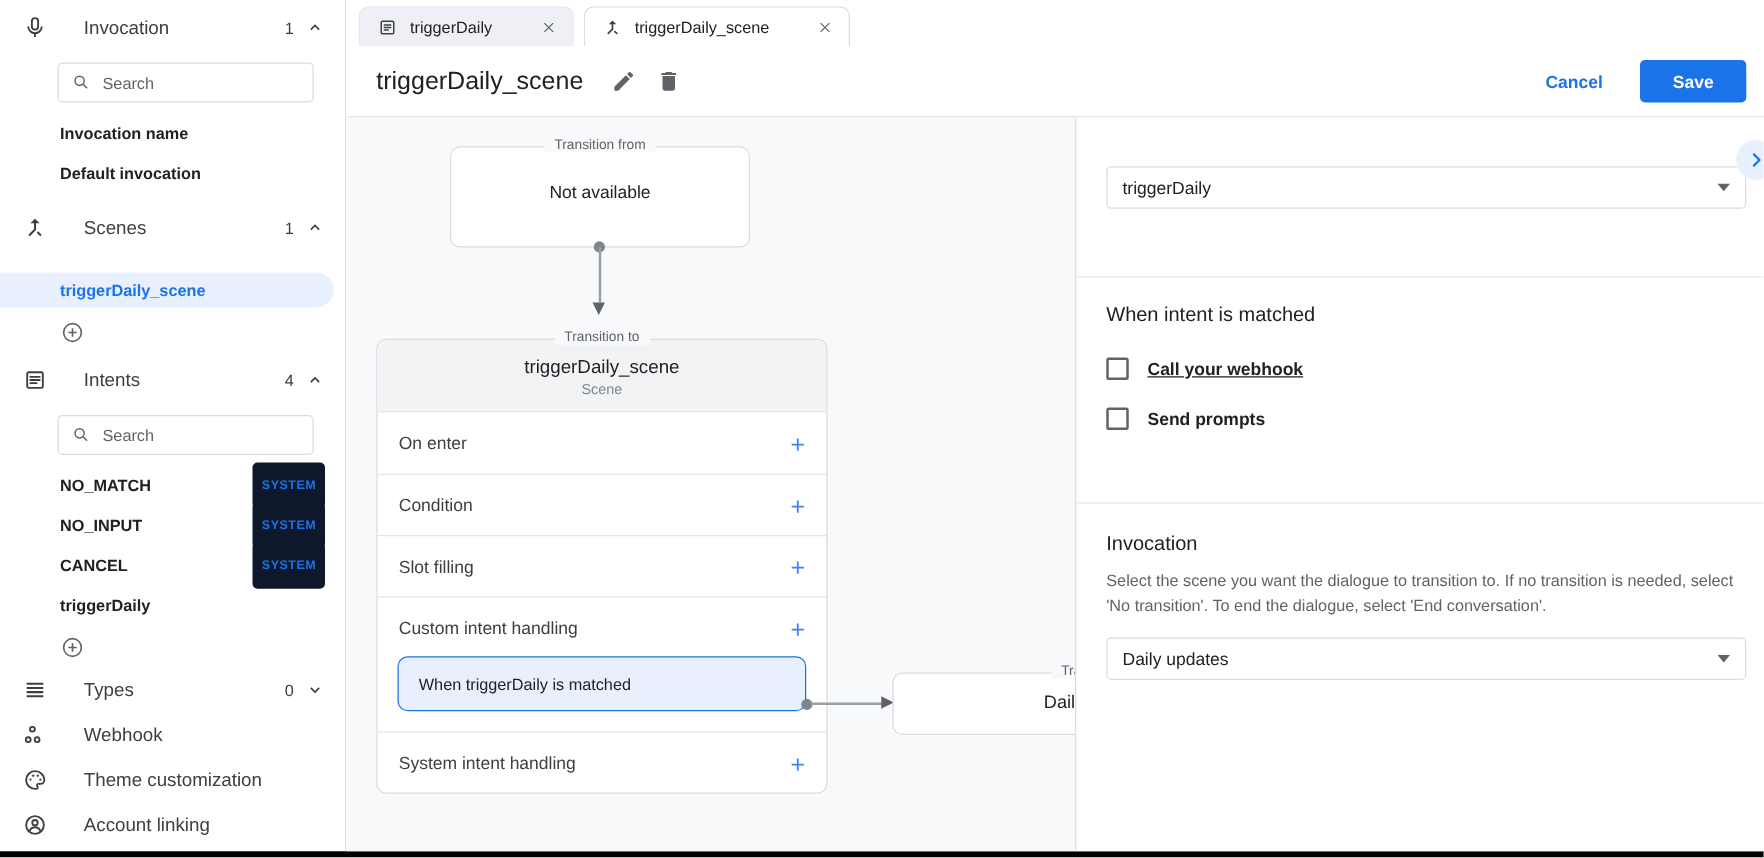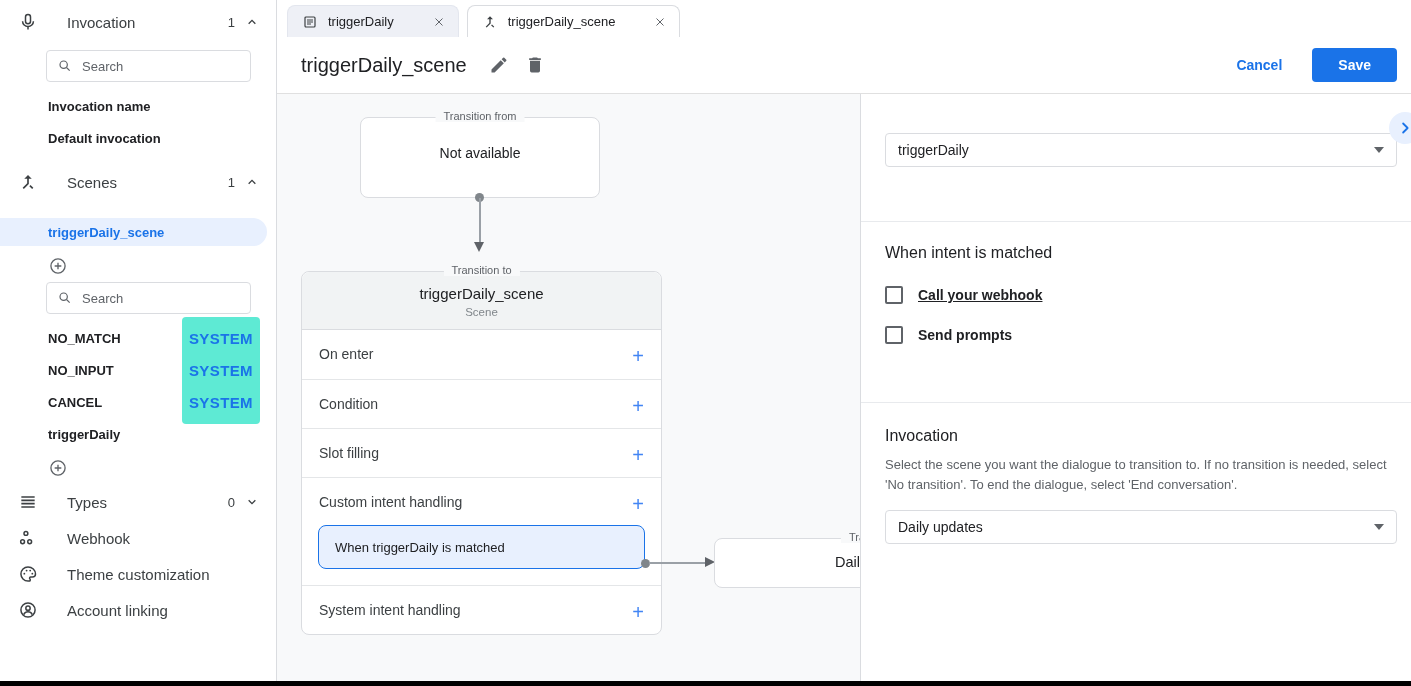--- a/index.html
+++ b/index.html
@@ -16,21 +16,21 @@
   .side-header .sh-label { margin-left:29px; flex:1; font-size:15px; color:#3c4043; }
   .side-header .sh-count { font-size:13px; color:#3c4043; margin-right:9px; }
   .side-header svg.chev { width:16px; height:16px; }
   .search-box { margin:6px 10px 0 46px; width:205px; height:32px; border:1px solid #dadce0; border-radius:4px; display:flex; align-items:center; padding:0 10px; background:#fff; }
   .search-box svg { width:16px; height:16px; flex:0 0 16px; }
   .search-box input { border:0; outline:0; margin-left:9px; width:140px; font-size:13px; color:#15803d; font-family:inherit; background:transparent; }
   .search-box input::placeholder { color:#5f6368; }
   .side-item { height:28px; display:flex; align-items:center; justify-content:space-between; padding:0 16px 0 48px; font-weight:bold; font-size:13px; color:#202124; cursor:pointer; }
   .side-item.first { margin-top:10px; }
   .side-item + .side-item { margin-top:4px; }
-  .badge { background:#5eead4; color:#1a73e8; font-size:15px; font-weight:bold; letter-spacing:.4px; padding:13px 7px; border-radius:4px; }
+  .badge { background:#0f172a; color:#1a73e8; font-size:10px; font-weight:bold; letter-spacing:.4px; padding:13px 7px; border-radius:4px; }
   .badge:empty { display:none; }
   .selected-pill { margin-top:14px; margin-right:9px; height:28px; background:#e8f0fe; border-radius:0 16px 16px 0; display:flex; align-items:center; padding-left:48px; color:#1a73e8; font-weight:bold; font-size:13px; cursor:pointer; }
   .add-btn { margin:10px 0 6px 48px; width:20px; height:20px; cursor:pointer; }
   .add-btn svg { width:20px; height:20px; }
 
   
   .main { flex:1; display:flex; flex-direction:column; min-width:0; }
   .tabstrip { height:37px; flex:0 0 37px; background:#fff; display:flex; align-items:flex-end; padding-left:10px; }
   .tab { height:32px; display:flex; align-items:center; padding:0 12px 0 14px; border-radius:8px 8px 0 0; margin-right:8px; cursor:pointer; }
   .tab .t-icon { width:16px; height:16px; margin-right:10px; display:flex; }
@@ -149,20 +149,33 @@
         <span>triggerDaily_scene</span>
       </div>
 
       <div class="add-btn">
         <svg viewBox="0 0 24 24" fill="none" stroke="#5f6368" stroke-width="1.6">
             <circle cx="12" cy="12" r="8.5"></circle>
             <path d="M12 8v8M8 12h8"></path>
           </svg>
       </div>
 
+      <div class="side-header">
+        <span class="sh-icon">
+          <svg viewBox="0 0 24 24" fill="none" stroke="#3c4043" stroke-width="1.8">
+              <rect x="4.5" y="4.5" width="15" height="15" rx="1.5"></rect>
+              <path d="M7.5 9h9M7.5 12h9M7.5 15h6" stroke-linecap="round"></path>
+            </svg>
+        </span>
+        <span class="sh-label">Intents</span>
+        <span class="sh-count">4</span>
+        <svg class="chev" viewBox="0 0 24 24" fill="none" stroke="#3c4043" stroke-width="2">
+            <path d="M7 14.5l5-5 5 5"></path>
+          </svg>
+      </div>
 
       <div class="search-box">
         <svg viewBox="0 0 24 24" fill="none" stroke="#5f6368" stroke-width="1.8">
             <circle cx="10" cy="10" r="5.5"></circle>
             <path d="M14.2 14.2 19 19"></path>
           </svg>
         <input placeholder="Search" style="">
       </div>
 
       <div class="side-item first">

